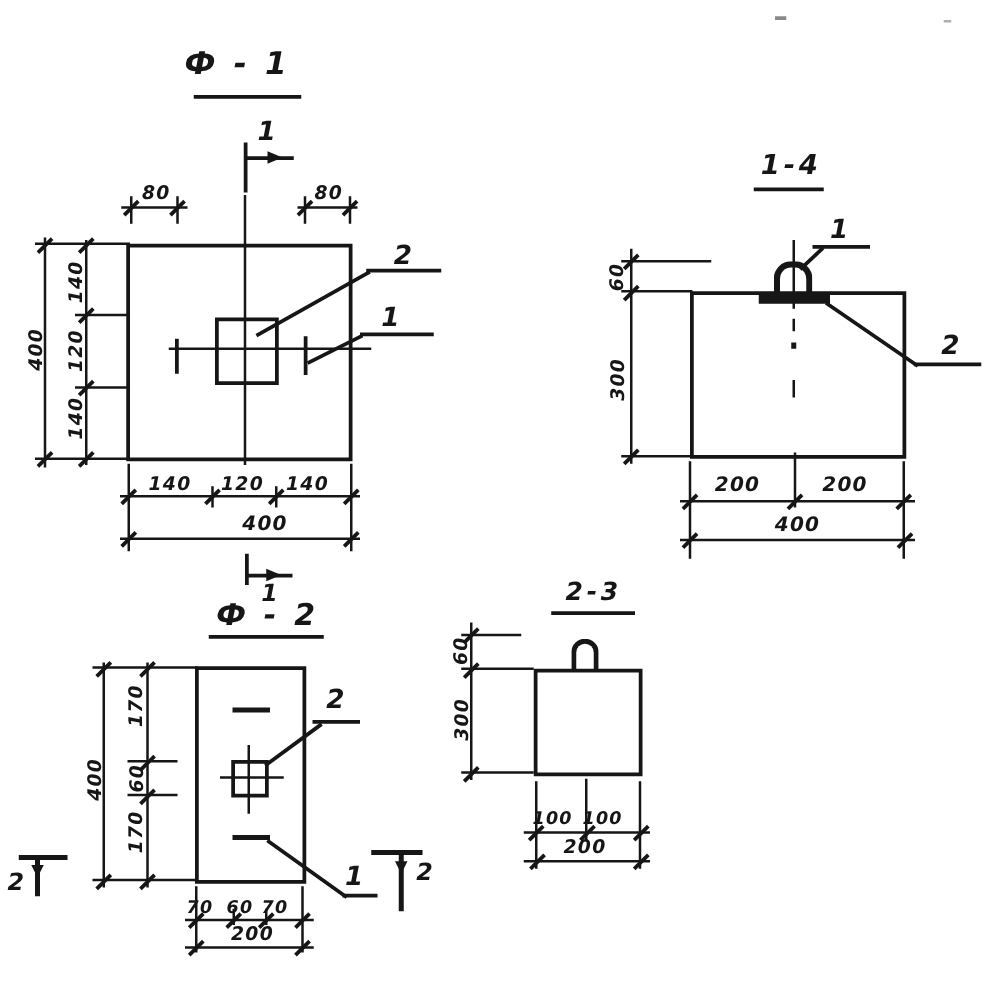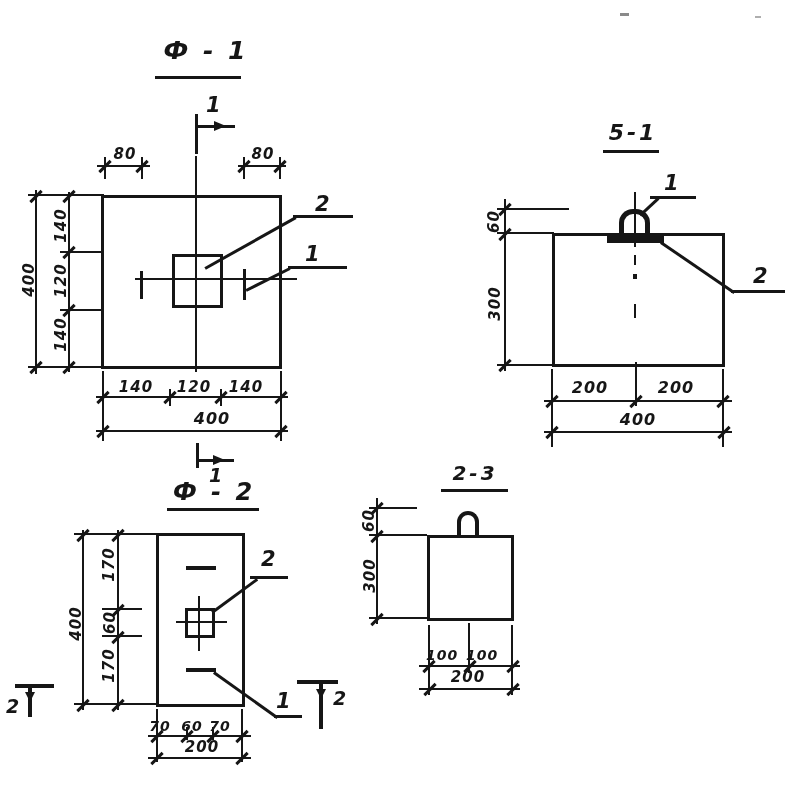--- a/index.html
+++ b/index.html
@@ -23,21 +23,21 @@
          border-right:5px solid transparent;border-top:10px solid var(--ink);}
   .loop{position:absolute;border:5px solid var(--ink);border-bottom:none;
         border-radius:14px 14px 0 0;box-sizing:border-box;}
   .speck{position:absolute;background:var(--ink);}
 </style>
 </head>
 <body>
 
 <div id="canvas">
 
-  <div class="ttl" style="left:156px;top:38px;width:100px;font-size:25px;">Ф - 1</div>
+  <div class="ttl" style="left:140px;top:38px;width:100px;font-size:25px;">Ф - 1</div>
   <div class="ln" style="left:155px;top:76px;width:86px;height:3px;"></div>
 
   <div class="ln" style="left:195px;top:114px;width:3px;height:40px;"></div>
   <div class="ln" style="left:197px;top:125px;width:38px;height:3px;"></div>
   <div class="arr-r" style="left:214px;top:121px;"></div>
   <div class="cl" style="left:206px;top:95px;">1</div>
 
   <div class="bx" style="left:101px;top:195px;width:181px;height:174px;"></div>
   <div class="bx" style="left:172px;top:254px;width:51px;height:54px;"></div>
   <div class="ln" style="left:195px;top:156px;width:2px;height:216px;"></div>
@@ -98,21 +98,21 @@
   <div class="t" style="left:118px;top:380px;width:36px;">140</div>
   <div class="t" style="left:176px;top:380px;width:36px;">120</div>
   <div class="t" style="left:228px;top:380px;width:36px;">140</div>
   <div class="t" style="left:192px;top:411px;width:40px;font-size:16px;">400</div>
 
   <div class="ln" style="left:196px;top:443px;width:3px;height:25px;"></div>
   <div class="ln" style="left:198px;top:459px;width:36px;height:3px;"></div>
   <div class="arr-r" style="left:213px;top:455px;"></div>
   <div class="cl" style="left:209px;top:466px;font-size:19px;">1</div>
 
-  <div class="ttl" style="left:598px;top:122px;width:70px;font-size:22px;">5-1</div>
+  <div class="ttl" style="left:598px;top:122px;width:70px;font-size:22px;">1-4</div>
   <div class="ln" style="left:603px;top:150px;width:56px;height:3px;"></div>
 
   <div class="bx" style="left:552px;top:233px;width:173px;height:134px;"></div>
   <div class="loop" style="left:619px;top:209px;width:31px;height:27px;"></div>
   <div class="ln" style="left:607px;top:236px;width:57px;height:7px;"></div>
 
   <div class="ln" style="left:634px;top:192px;width:2px;height:55px;"></div>
   <div class="ln" style="left:634px;top:255px;width:2px;height:10px;"></div>
   <div class="ln" style="left:633px;top:274px;width:4px;height:5px;"></div>
   <div class="ln" style="left:634px;top:304px;width:2px;height:14px;"></div>

